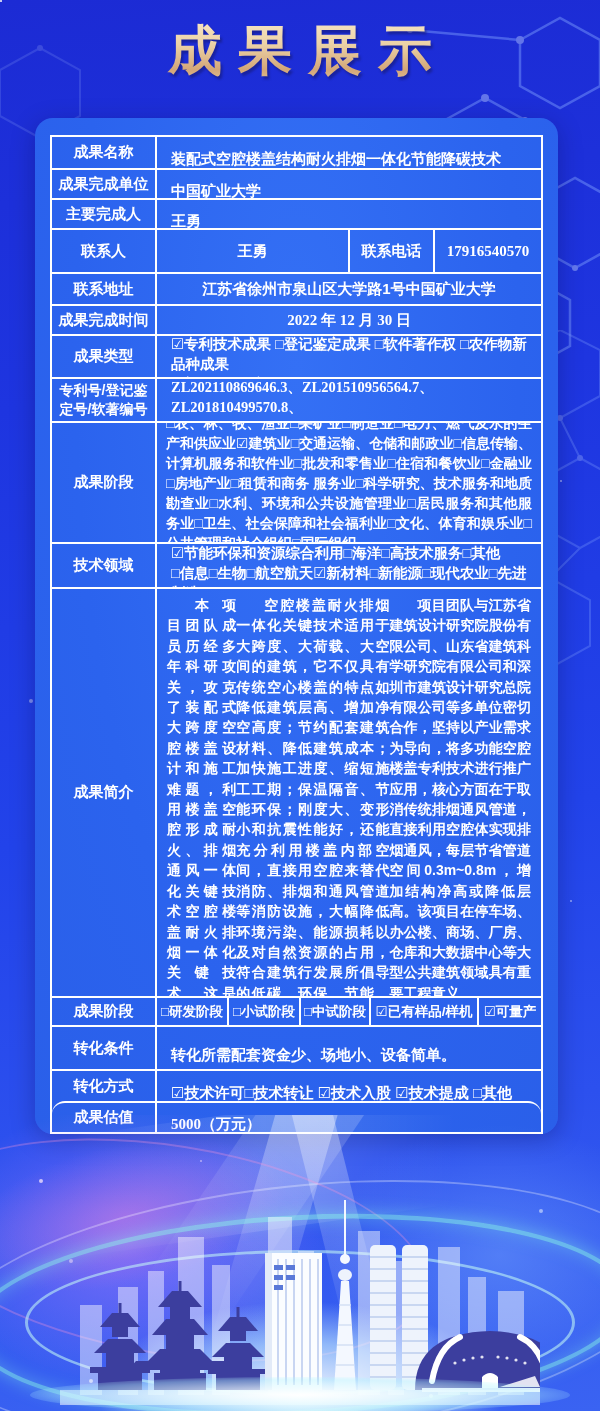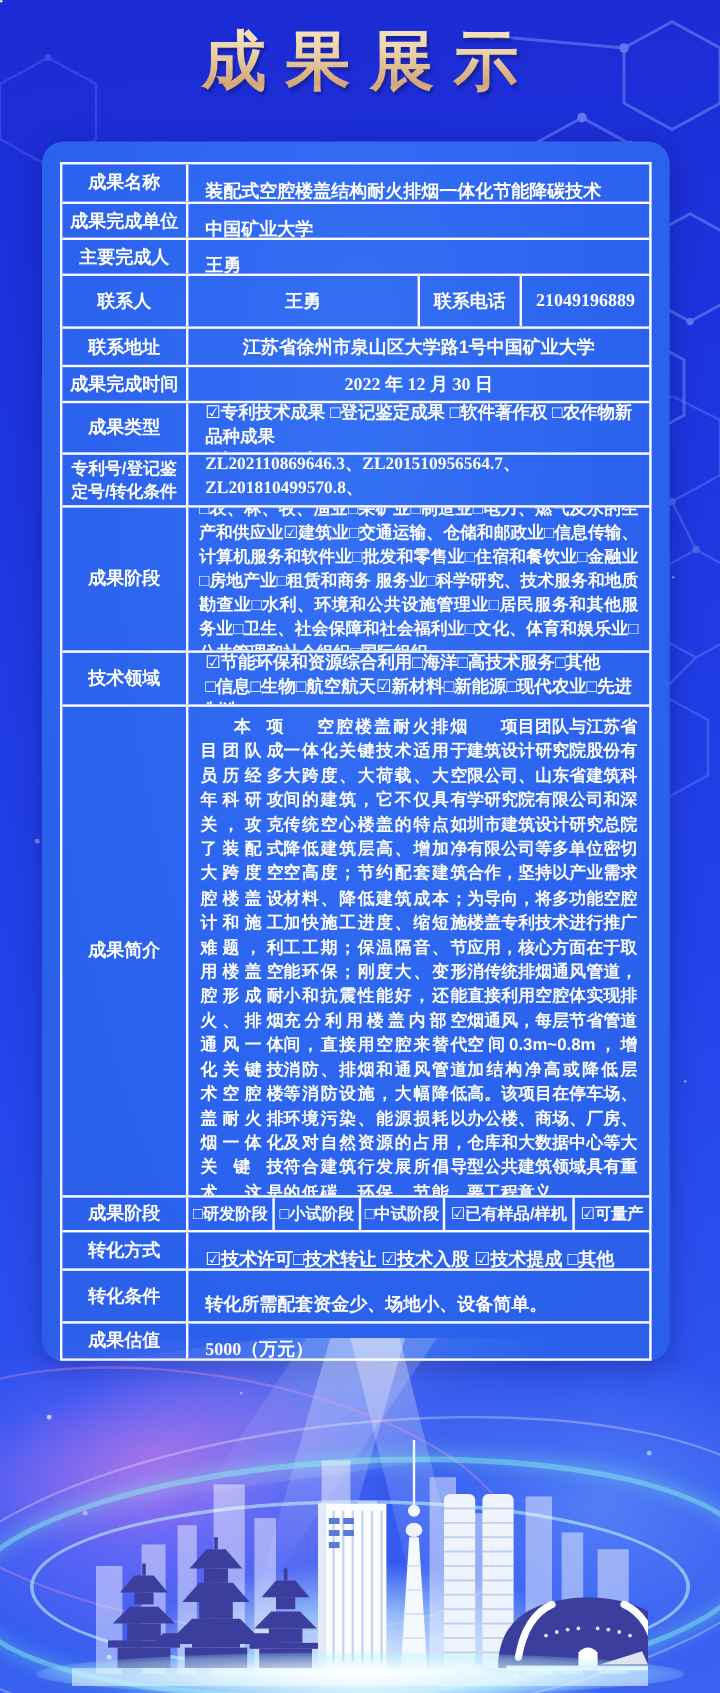--- a/index.html
+++ b/index.html
@@ -43,21 +43,21 @@
     border:2px solid #fff; display:flex; flex-direction:column;
     color:#fff; font-weight:700; }
   .row { display:flex; border-top:2px solid #fff; overflow:hidden; }
   .row:first-child { border-top:none; }
   .lab { width:105px; flex:0 0 105px; border-right:2px solid #fff;
     display:flex; flex-direction:column; align-items:center; justify-content:center;
     text-align:center; font-size:15px; padding:0 3px; }
   .val { flex:1; display:flex; align-items:center; font-size:15px; padding:16px 8px 2px 14px; overflow:hidden; }
   .val.center { justify-content:center; padding:2px 6px; }
   .val.col { flex-direction:column; align-items:flex-start; justify-content:center; line-height:20px; font-size:14.5px; }
-  .h31{height:31px;} .h30{height:30px;} .h34{height:44px;} .h32{height:32px;}
+  .h31{height:31px;border-radius:13px;} .h30{height:30px;} .h34{height:44px;} .h32{height:32px;}
   .h43{height:43px;} .h44{height:44px;} .h121{height:121px;} .h45{height:45px;}
   .h409{height:409px;} .h29{height:29px;}
   .subcell { border-left:2px solid #fff; display:flex; align-items:center; justify-content:center;
     font-size:15px; overflow:hidden; }
   .industry-text { font-size:14px; line-height:20px; text-align:justify; }
   .val.industry { padding:2px 9px; align-items:center; }
   .summary-cell { flex-direction:row; align-items:stretch; justify-content:flex-start;
     padding:6px 10px 0 10px; }
   .summary-cell p { font-size:14px; line-height:20.4px; text-indent:2em; text-align:justify; }
   .patent-lab { font-size:14px; line-height:19px; }
@@ -165,21 +165,21 @@
 
     <div class="row h30">
       <div class="lab">主要完成人</div>
       <div class="val">王勇</div>
     </div>
 
     <div class="row h34">
       <div class="lab">联系人</div>
       <div class="val center contact-name">王勇</div>
       <div class="subcell phone-lab">联系电话</div>
-      <div class="subcell phone-val serif">21049196889</div>
+      <div class="subcell phone-val serif">17916540570</div>
     </div>
 
     <div class="row h32">
       <div class="lab">联系地址</div>
       <div class="val center">江苏省徐州市泉山区大学路1号中国矿业大学</div>
     </div>
 
     <div class="row h30">
       <div class="lab">成果完成时间</div>
       <div class="val center serif">2022 年 12 月 30 日</div>
@@ -189,21 +189,21 @@
       <div class="lab">成果类型</div>
       <div class="val col">
         <div>☑专利技术成果  □登记鉴定成果  □软件著作权  □农作物新品种成果</div>
         <div>□该项目在停车场</div>
       </div>
     </div>
 
     <div class="row h44">
       <div class="lab patent-lab">
         <div>专利号/登记鉴</div>
-        <div>定号/转化条件</div>
+        <div>定号/软著编号</div>
       </div>
       <div class="val col serif">
         <div>ZL202110869646.3、ZL201510956564.7、ZL201810499570.8、</div>
         <div>ZL201811010941.8、ZL202120394825.1、ZA2022/03183</div>
       </div>
     </div>
 
     <div class="row h121">
       <div class="lab">成果阶段</div>
       <div class="val industry">
@@ -231,28 +231,28 @@
 
     <div class="row h29">
       <div class="lab">成果阶段</div>
       <div class="subcell stage-opt w70" style="border-left:none;">□研发阶段</div>
       <div class="subcell stage-opt w72">□小试阶段</div>
       <div class="subcell stage-opt w70">□中试阶段</div>
       <div class="subcell stage-opt w108">☑已有样品/样机</div>
       <div class="subcell stage-opt wrest">☑可量产</div>
     </div>
 
+    <div class="row h34">
+      <div class="lab">转化条件</div>
+      <div class="val">转化所需配套资金少、场地小、设备简单。</div>
+    </div>
+
     <div class="row h32">
       <div class="lab">转化方式</div>
       <div class="val">☑技术许可□技术转让  ☑技术入股  ☑技术提成  □其他</div>
-    </div>
-
-    <div class="row h34">
-      <div class="lab">转化条件</div>
-      <div class="val">转化所需配套资金少、场地小、设备简单。</div>
     </div>
 
     <div class="row h31">
       <div class="lab">成果估值</div>
       <div class="val serif">5000（万元）</div>
     </div>
 
   </div>
 </div>
 

